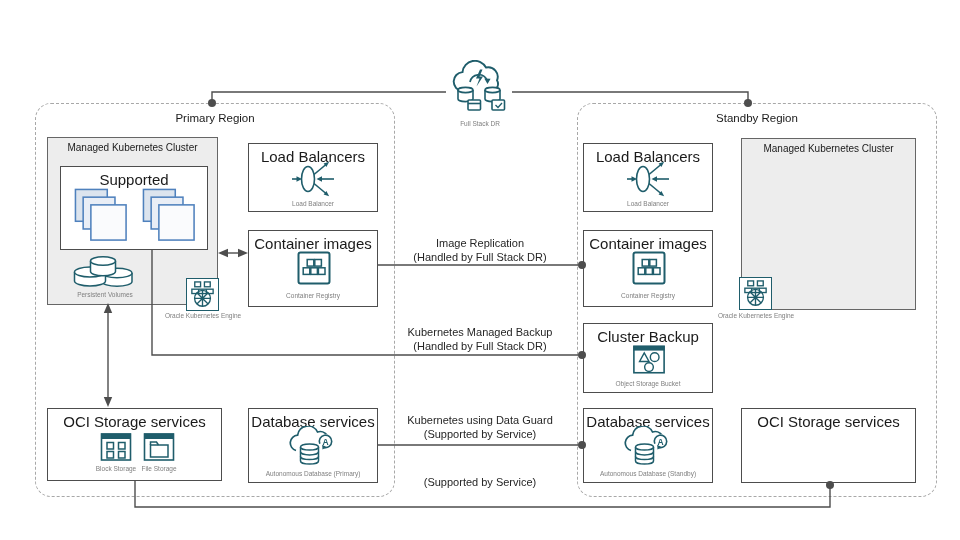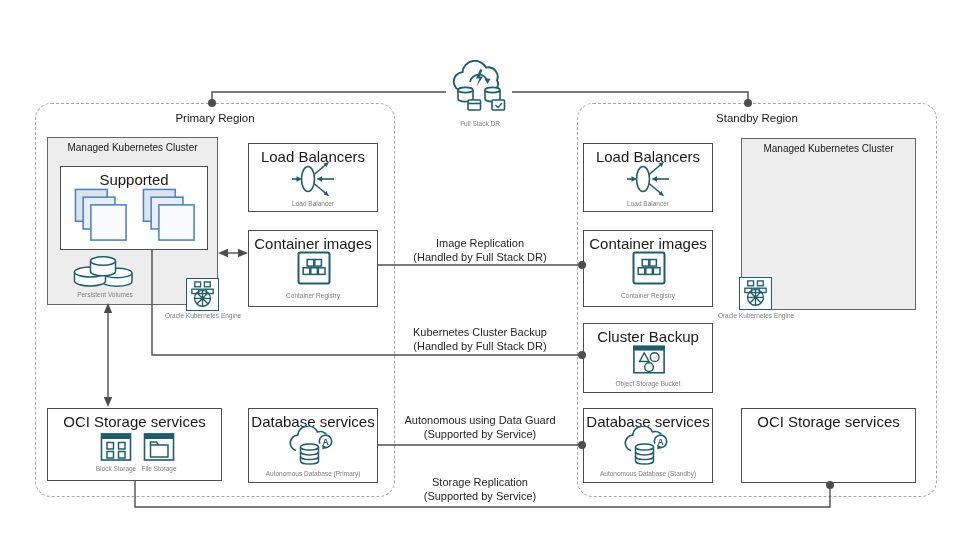--- a/index.html
+++ b/index.html
@@ -292,25 +292,24 @@
       <path d="M45.5 45 l2.5 2.5 l4 -4.5" fill="none" stroke-width="1.3"></path>
     </g>
   </svg>
   <div class="free-label" style="left:438px;top:120px;width:84px">Full Stack DR</div>
 
   <div class="mid-label" style="top:236px">
     <div>Image Replication</div>
     <div>(Handled by Full Stack DR)</div>
   </div>
   <div class="mid-label" style="top:325px">
-    <div>Kubernetes Cluster Backup</div>
+    <div>Kubernetes Managed Backup</div>
     <div>(Handled by Full Stack DR)</div>
   </div>
   <div class="mid-label" style="top:413px">
-    <div>Autonomous using Data Guard</div>
+    <div>Kubernetes using Data Guard</div>
     <div>(Supported by Service)</div>
   </div>
   <div class="mid-label" style="top:475px">
-    <div>Storage Replication</div>
     <div>(Supported by Service)</div>
   </div>
 
 </div>
 
 </body></html>

